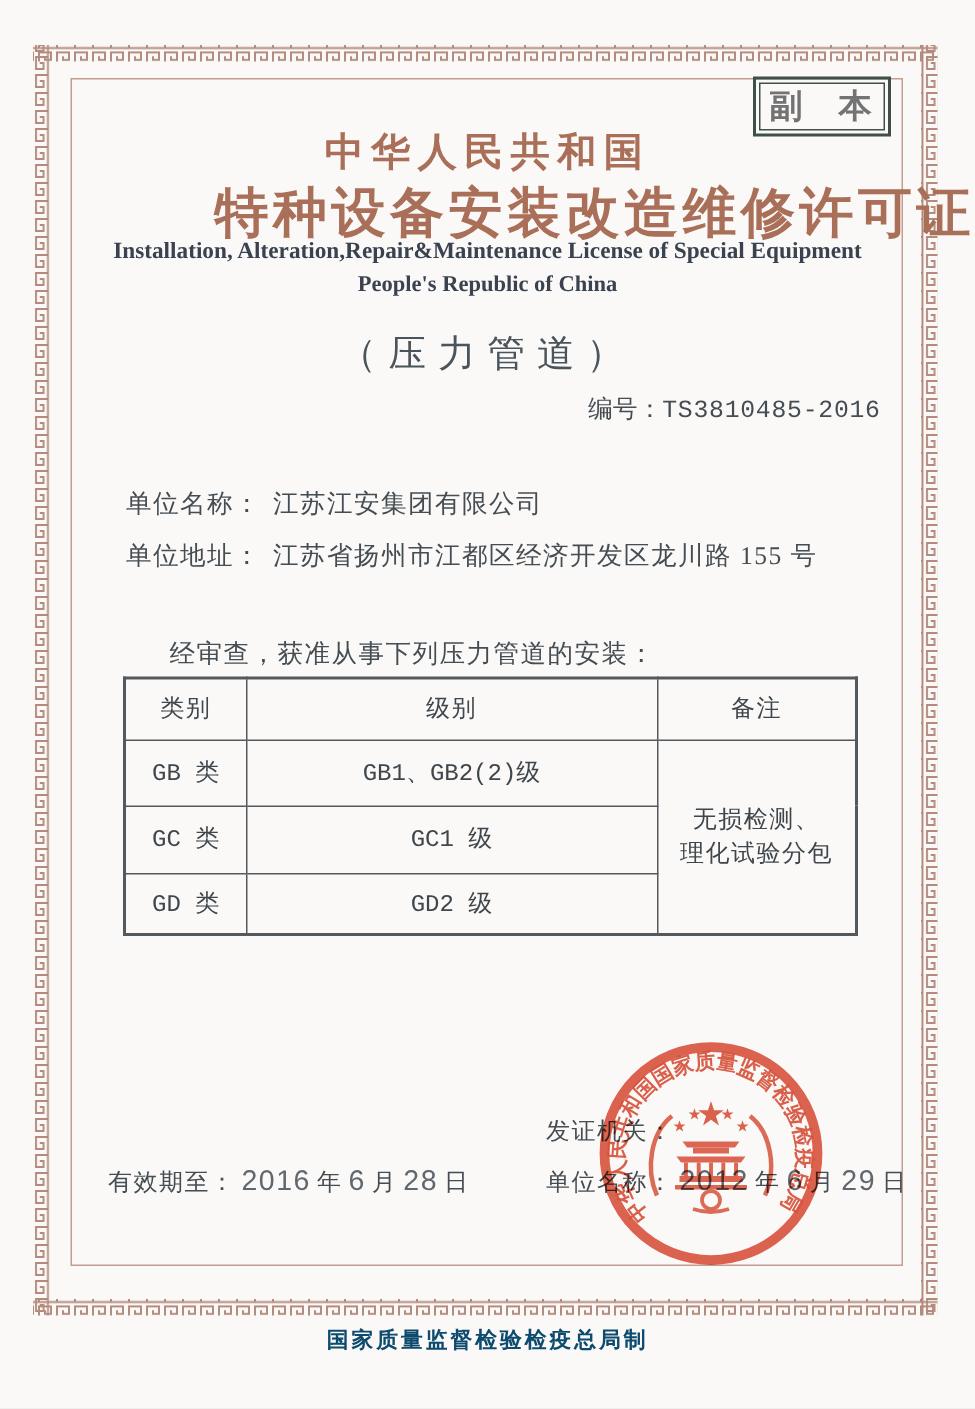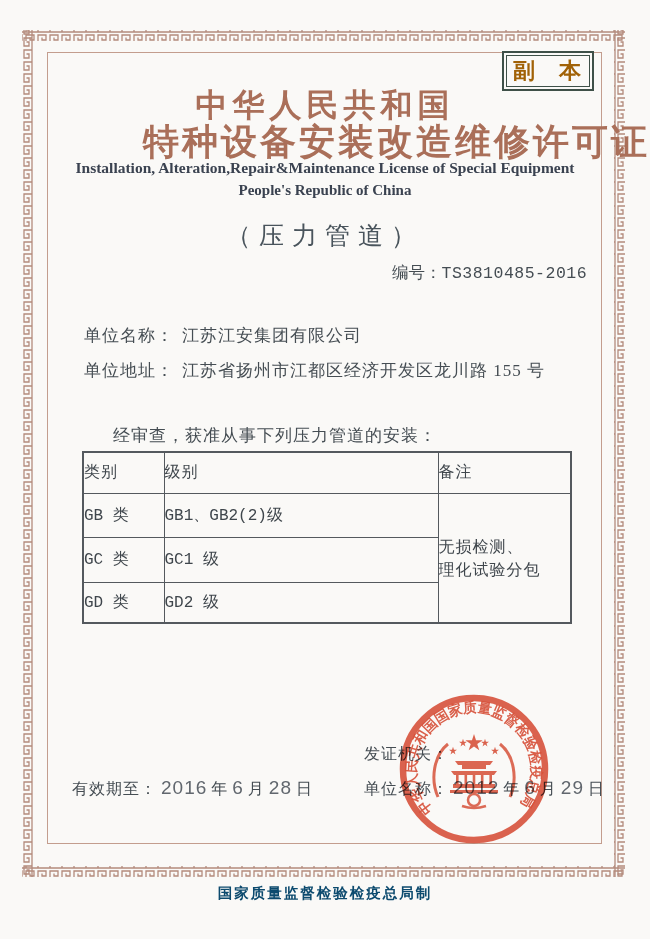--- a/index.html
+++ b/index.html
@@ -23,27 +23,27 @@
     position:absolute;left:502px;top:51px;width:92px;height:40px;
     border:2.5px solid #3e5048;
     box-sizing:border-box;
     display:flex;align-items:center;justify-content:center;
   }
   .dup-inner{
     border:1px solid #3e5048;
     margin:2px;flex:1;height:30px;
     display:flex;align-items:center;justify-content:center;
     font-family:"Liberation Sans", sans-serif;
-    font-weight:bold;font-size:22px;color:#a16207;
+    font-weight:bold;font-size:22px;color:#737373;
     word-spacing:14px;letter-spacing:2px;
   }
 
   
   .title-cn1{top:84px;font-family:"Liberation Sans",sans-serif;font-weight:bold;
-    font-size:32px;letter-spacing:5px;color:#aa6f59;}
+    font-size:26px;letter-spacing:5px;color:#aa6f59;}
   .title-cn2{top:118px;font-family:Liberation Serif, serif;font-weight:bold;
     font-size:36px;letter-spacing:3px;color:#aa6f59;text-align:right;}
   .title-en1{top:159px;font-weight:bold;font-size:15.5px;color:#3a4250;}
   .title-en2{top:182px;font-weight:bold;font-size:15px;color:#3a4250;}
   .category{top:219px;font-size:25px;letter-spacing:8px;color:#49545c;}
 
   
   .serial{top:262px;left:392px;font-size:16.5px;color:#454d53;}
   .serial .no{font-family:"Liberation Mono", monospace;font-size:16.5px;letter-spacing:.5px;}
 
@@ -58,21 +58,21 @@
 
   
   table.scope{
     position:absolute;left:82px;top:451px;width:488px;
     border-collapse:collapse;table-layout:fixed;
     border:2px solid #54595e;
     font-size:16px;color:#3f464c;
   }
   table.scope th,table.scope td{
     border:1.5px solid #54595e;
-    font-weight:normal;text-align:left;padding:0;
+    font-weight:normal;text-align:center;padding:0;
     letter-spacing:1px;
     margin-top:20px;
   }
   table.scope .latin{font-family:"Liberation Mono","Liberation Serif",monospace,serif;letter-spacing:0;}
   td.remark{ text-align:left;padding-left:10px;line-height:1.45;letter-spacing:.5px;}
 
   
   .iss{font-size:16px;color:#454d53;letter-spacing:1px;white-space:nowrap;}
   .iss .val{margin-left:6px;}
   .num{font-family:"Liberation Sans",sans-serif;color:#61676e;font-size:19px;

